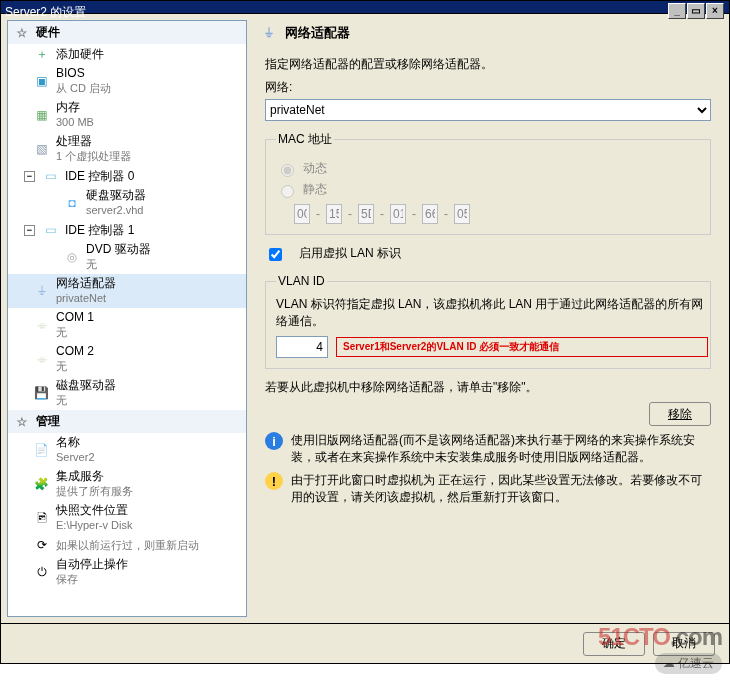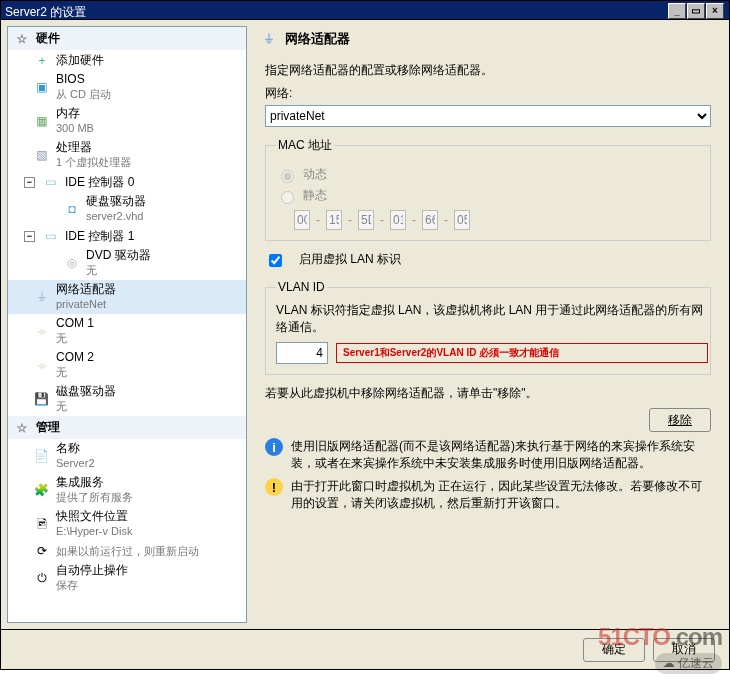--- a/index.html
+++ b/index.html
@@ -1,18 +1,18 @@
 <!DOCTYPE html>
 <html><head>
 <meta charset="utf-8">
 <style>
 * { box-sizing: border-box; font-family: "Microsoft YaHei", "SimSun", Tahoma, sans-serif; }
 body { margin: 0; background: #fff; width: 730px; height: 680px; overflow: hidden; position: relative; }
 
-.titlebar { background: linear-gradient(#0a246a,#0a246a); color: #fff; height: 20px; line-height: 22px; padding: 0 4px; font-size: 12px; display: flex; justify-content: space-between; border: 1px solid #000; }
+.titlebar { background: linear-gradient(#0a246a,#0a246a); color: #fff; height: 14px; line-height: 22px; padding: 0 4px; font-size: 12px; display: flex; justify-content: space-between; border: 1px solid #000; }
 .titlebar .wbtns { display: flex; gap: 0; }
 .titlebar .wbtn { width: 18px; height: 16px; background: #c0c0c0; border: 1px solid #fff; border-right-color: #404040; border-bottom-color: #404040; margin: 2px 1px 0 0; display: flex; align-items: center; justify-content: center; font-size: 10px; color: #000; font-weight: bold; cursor: default; }
 
 .frame { display: flex; border: 1px solid #000; border-top: none; height: 610px; background: #ece9d8; }
 .sidebar { width: 240px; background: #fff; border: 1px solid #7f9db9; margin: 6px 3px 6px 6px; overflow-y: auto; font-size: 12px; }
 .content { flex: 1; margin: 6px 6px 6px 3px; background: #ece9d8; border: 0; font-size: 12px; position: relative; }
 
 .section-hdr { background: #eef3fa; padding: 3px 6px; font-weight: bold; color: #000; display: flex; align-items: center; gap: 6px; }
 .collapse { width: 11px; height: 11px; border: 1px solid #888; display: inline-flex; align-items: center; justify-content: center; font-size: 9px; font-weight: bold; background: #fff; }
 

